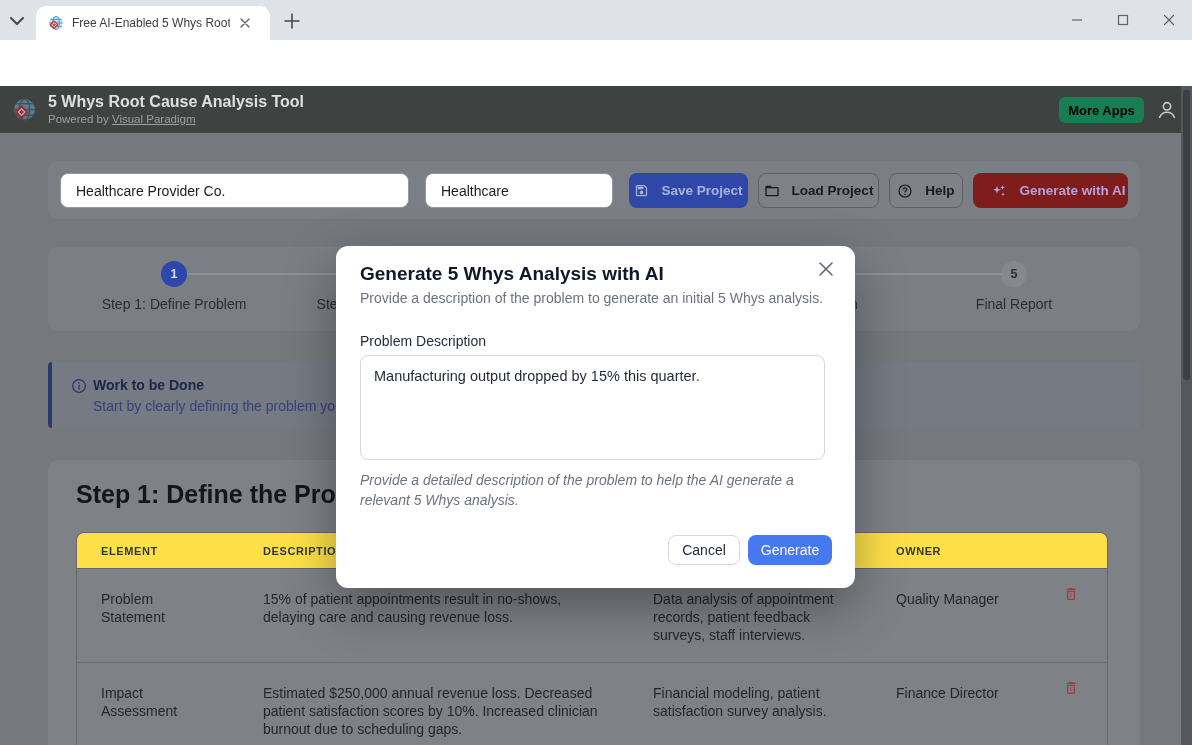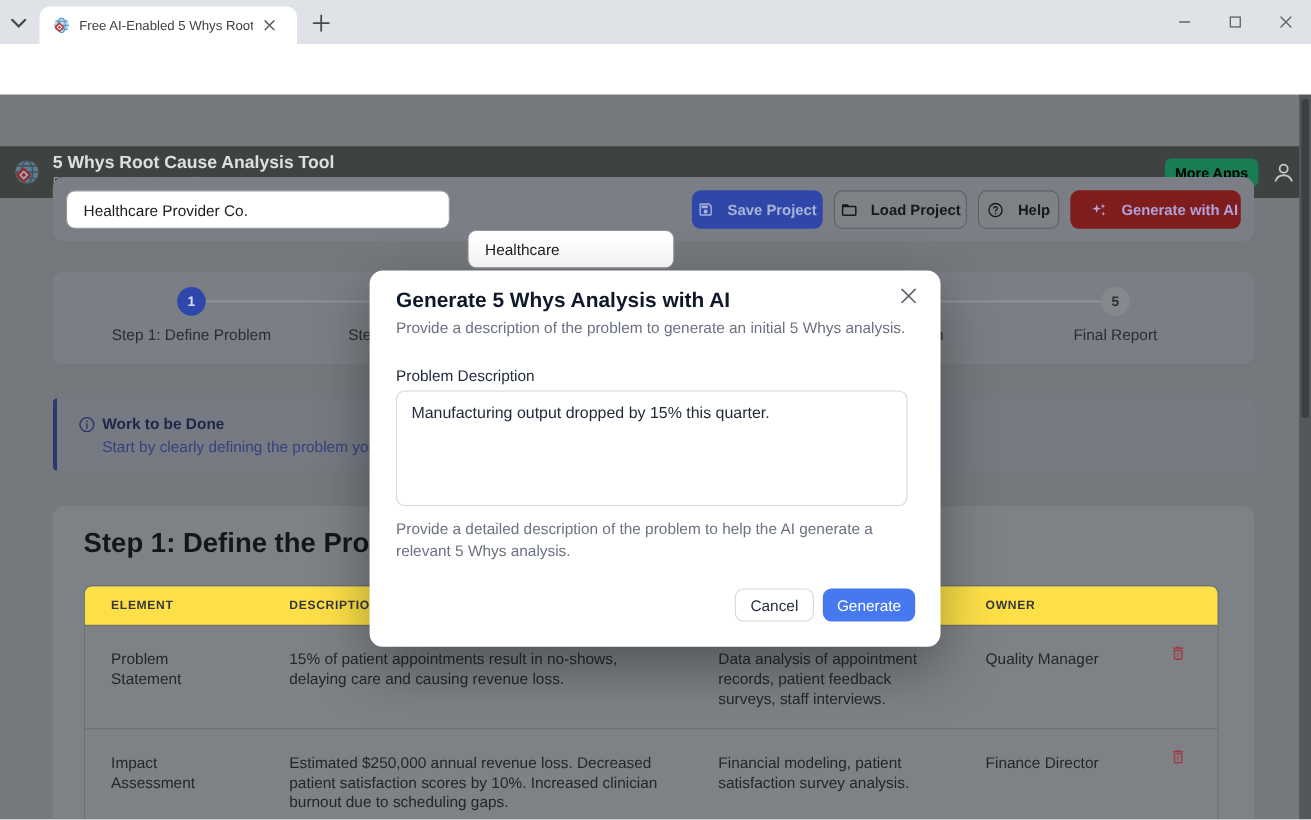--- a/index.html
+++ b/index.html
@@ -28,21 +28,21 @@
   .urlbar-right { display:flex; align-items:center; gap:14px; margin-right:12px; }
   .urlbar-right button { width:18px; height:18px; color:#5f6368; }
   .ext-ic { position:absolute; top:52px; width:22px; height:22px; }
   .nav-divider { position:absolute; left:1104px; top:54px; width:1px; height:18px; background:#dadce0; }
   .avatar { position:absolute; left:1120px; top:49px; width:27px; height:27px; border-radius:50%; background:#199fa5; color:#fff; font-size:13px; font-weight:bold; display:flex; align-items:center; justify-content:center; }
   .menu-dots { position:absolute; left:1164px; top:51px; width:16px; height:24px; color:#5f6368; }
 
   
   .page { position:absolute; left:0; top:86px; width:1192px; height:659px; background:#75797e; overflow:hidden; }
 
-  .app-header { position:absolute; left:0; top:0; width:1192px; height:47px; background:#3e4341;margin-top:47px; }
+  .app-header { position:absolute; left:0; top:0; width:1192px; height:47px; background:#3e4341; }
   .vp-logo { position:absolute; left:12px; top:11px; width:25px; height:25px; }
   .app-title { position:absolute; left:48px; top:7px; font-size:16px; font-weight:bold; color:#dee0e0; }
   .powered { position:absolute; left:48px; top:27px; font-size:11.5px; color:#9ba1a0; }
   .powered a { color:#9ba1a0; text-decoration:underline; }
   .more-apps { position:absolute; left:1059px; top:11px; width:85px; height:26px; background:#187d52; border-radius:6px; color:#000000; font-size:13px; font-weight:bold; }
   .user-ic { position:absolute; left:1156px; top:13px; width:22px; height:22px; color:#c6cbca; }
 
   .toolbar-card { position:absolute; left:48px; top:75px; width:1092px; height:58px; background:#7b7f85; border-radius:10px; }
   .tb-input { position:absolute; top:12px; height:35px; background:#ffffff; border:1px solid #94989c; border-radius:8px; font-size:14px; color:#1a1c1f; padding:0 15px; display:flex; align-items:center; }
   .tb-btn { position:absolute; top:12px; height:35px; border-radius:8px; font-size:13.5px; font-weight:bold; display:flex; align-items:center; justify-content:center; gap:12px; }
@@ -78,21 +78,21 @@
   .page-scrollbar { position:absolute; left:1181px; top:0; width:11px; height:659px; background:#54585c; }
   .page-scroll-thumb { position:absolute; left:2px; top:4px; width:7px; height:290px; background:#3c4044; border-radius:3px; }
 
   
   .modal { position:absolute; left:336px; top:246px; width:519px; height:342px; background:#ffffff; border-radius:12px; box-shadow:0 18px 50px rgba(0,0,0,0.35); z-index:10; }
   .modal-close { position:absolute; right:16px; top:13px; width:20px; height:20px; color:#5b6472; }
   .modal-title { position:absolute; left:24px; top:17px; font-size:19px; font-weight:bold; color:#0f172a; }
   .modal-sub { position:absolute; left:24px; top:44px; font-size:14px; color:#6b7280; }
   .modal-label { position:absolute; left:24px; top:87px; font-size:14px; font-weight:500; color:#1f2937; }
   .modal-ta { position:absolute; left:24px; top:109px; width:465px; height:105px; border:1px solid #d4d8dd; border-radius:8px; padding:11px 13px; font-size:14.5px; color:#1f2937; font-family:inherit; resize:none; outline:none; line-height:19px; }
-  .modal-helper { position:absolute; left:24px; top:224px; width:440px; font-size:14px; line-height:20px; color:#6b7280; }
+  .modal-helper { position:absolute; left:24px; top:224px; width:440px; font-size:14px; line-height:20px; color:#6b7280;font-style:italic; }
   .modal-cancel { position:absolute; left:332px; top:289px; width:72px; height:30px; background:#fff; border:1px solid #d4d8dd; border-radius:8px; font-size:14px; color:#1f2937; }
   .modal-generate { position:absolute; left:412px; top:289px; width:84px; height:30px; background:#4678f0; border-radius:8px; font-size:14px; font-weight:500; color:#ffffff; }
 
   svg { display:block; }
 </style>
 </head>
 <body>
 
 <div id="window">
 
@@ -229,21 +229,21 @@
       <span class="user-ic">
         <svg width="22" height="22" viewBox="0 0 24 24">
             <circle cx="12" cy="8" r="4" fill="none" stroke="currentColor" stroke-width="1.8"></circle>
             <path d="M4 20c1.5-4 5-5.5 8-5.5s6.5 1.5 8 5.5" fill="none" stroke="currentColor" stroke-width="1.8" stroke-linecap="round"></path>
           </svg>
       </span>
     </div>
 
     <div class="toolbar-card">
       <div class="tb-input" style="left:12px; width:349px;">Healthcare Provider Co.</div>
-      <div class="tb-input" style="left:377px; width:188px;margin-top:36px;">Healthcare</div>
+      <div class="tb-input" style="left:377px; width:188px;">Healthcare</div>
       <button class="tb-btn btn-save">
         <svg width="15" height="15" viewBox="0 0 24 24">
             <path d="M17 3H5a2 2 0 0 0-2 2v14a2 2 0 0 0 2 2h14a2 2 0 0 0 2-2V7l-4-4zm2 16H5V5h11.17L19 7.83V19zM12 12a3 3 0 1 0 0 6 3 3 0 0 0 0-6zM6 6h9v4H6z" fill="currentColor"></path>
           </svg>
         <span>Save Project</span>
       </button>
       <button class="tb-btn btn-outline" style="left:710px; width:121px;">
         <svg width="16" height="16" viewBox="0 0 24 24">
             <path d="M20 6h-8l-2-2H4a2 2 0 0 0-2 2v12a2 2 0 0 0 2 2h16a2 2 0 0 0 2-2V8a2 2 0 0 0-2-2zm0 12H4V8h16v10z" fill="currentColor"></path>
           </svg>

